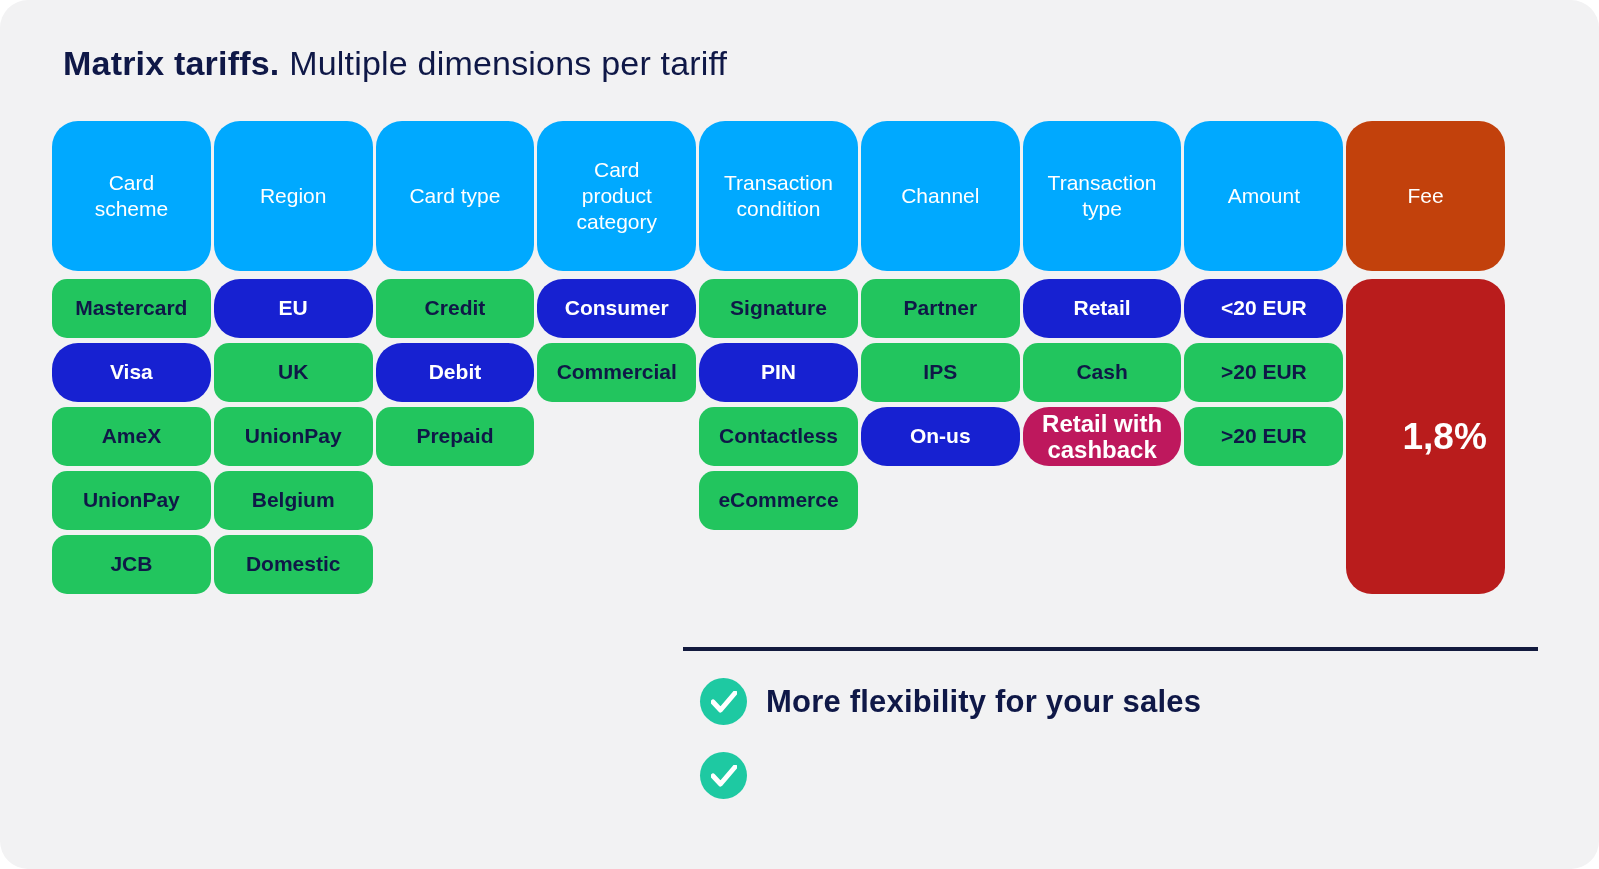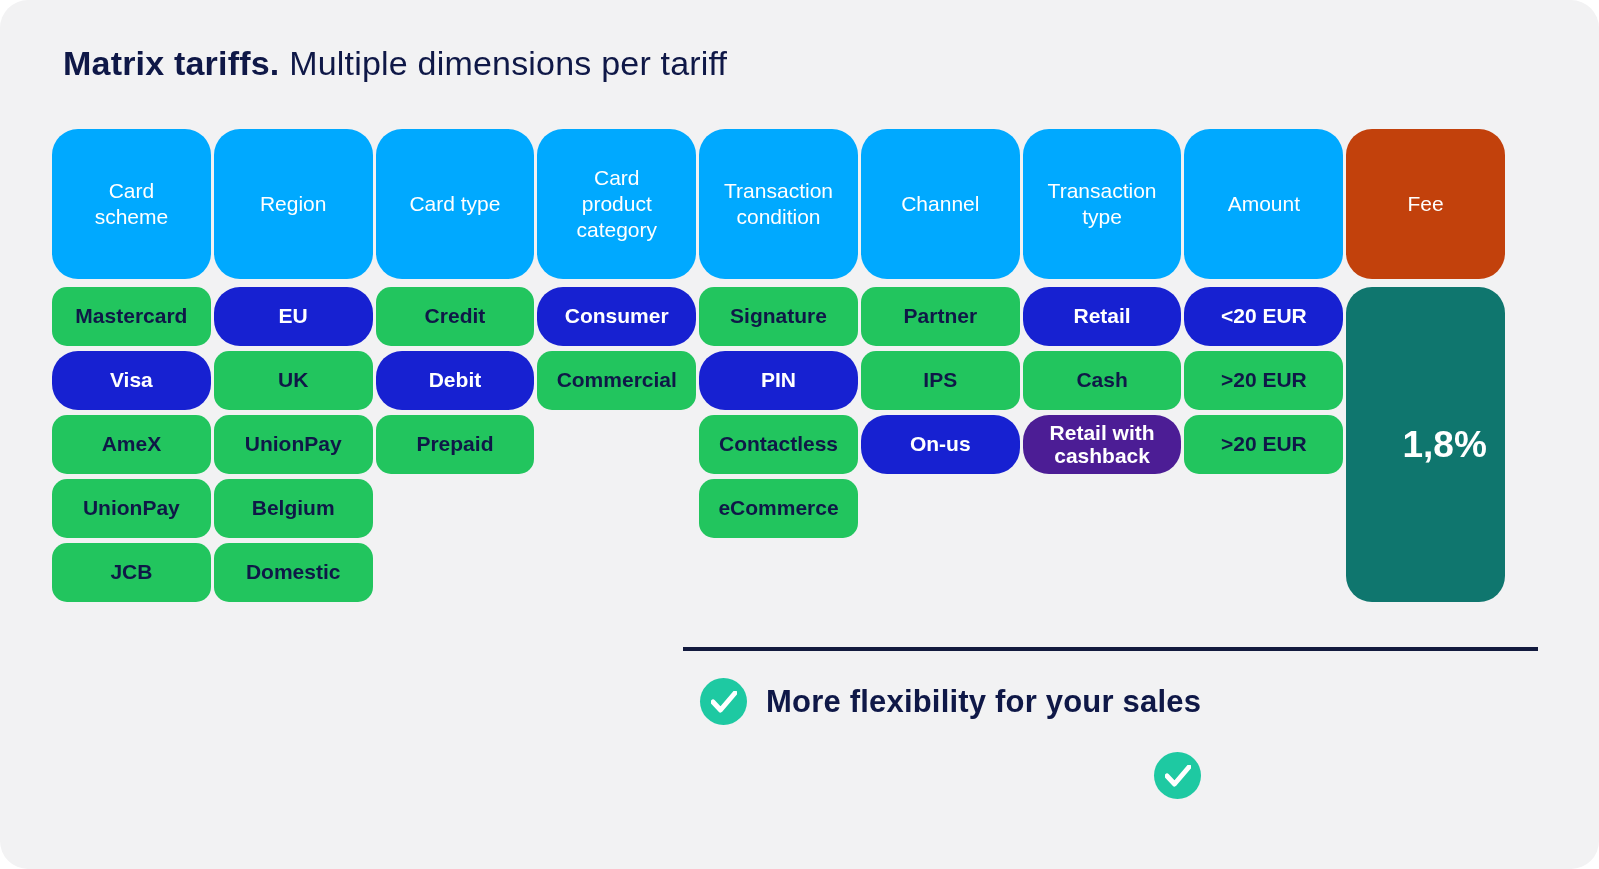--- a/index.html
+++ b/index.html
@@ -22,21 +22,21 @@
     color: #0F1847;
     letter-spacing: 0.2px;
     white-space: nowrap;
   }
   .title .bold { font-weight: 800; }
   .title .regular { font-weight: 400; }
 
   
   .matrix {
     position: absolute;
-    left: 52px; top: 129px;
+    left: 52px; top: 121px;
     width: 1453px;
     display: flex;
     gap: 3px;
   }
   .col {
     flex: 1 1 0;
     display: flex;
     flex-direction: column;
     gap: 5px;
   }
@@ -73,29 +73,29 @@
     color: #0F1847;
     border-radius: 15px;
   }
   .cell.selected {
     background: #1721D1;
     color: #ffffff;
     border-radius: 26px;
     text-align: right;
   }
   .cell.accent {
-    background: #4c1d95;
-    color: #ffffff;
-    border-radius: 26px;
-    font-size: 21px;
+    background: #be185d;
+    color: #ffffff;
+    border-radius: 26px;
+    font-size: 24px;
   }
   .fee-cell {
     height: 315px;
     border-radius: 26px;
-    background: #0f766e;
+    background: #b91c1c;
     color: #ffffff;
     font-size: 37px;
     font-weight: 700;
     display: flex;
     align-items: center;
     justify-content: center;
     padding-left: 38px;
   }
 
   
@@ -106,21 +106,20 @@
     background: #131B3E;
   }
 
   
   .benefits {
     position: absolute;
     left: 700px; top: 678px;
     display: flex;
     flex-direction: column;
     gap: 27px;
-    align-items: flex-end;
   }
   .benefit {
     display: flex;
     align-items: center;
     gap: 19px;
   }
   .benefit-icon {
     width: 47px; height: 47px;
     border-radius: 50%;
     background: #1EC9A2;

